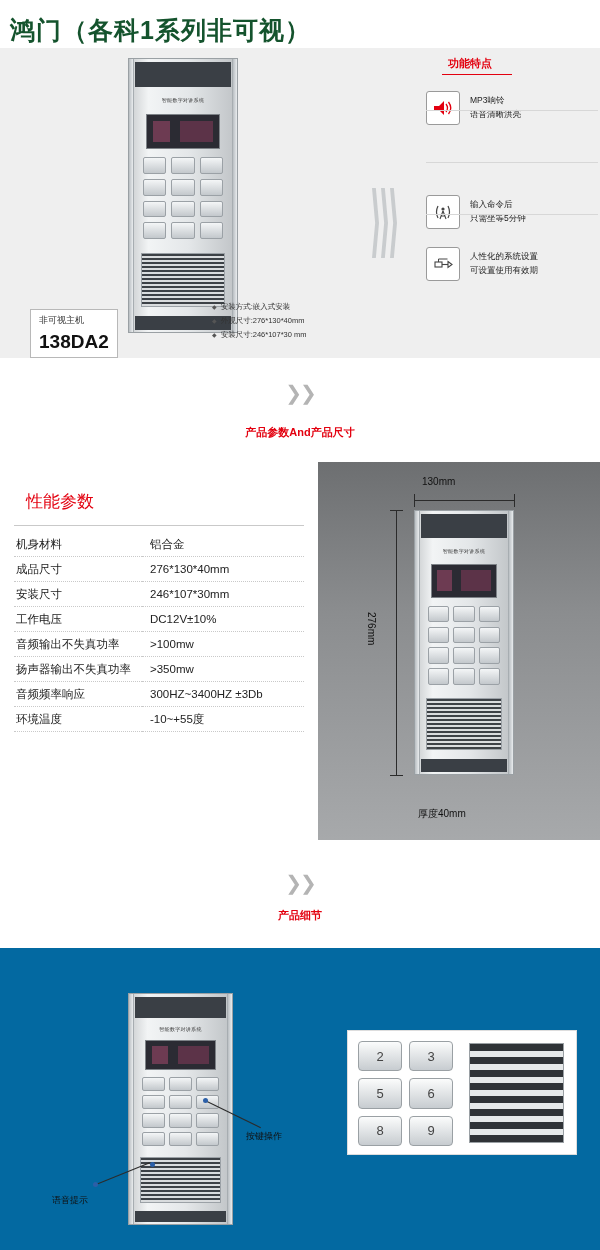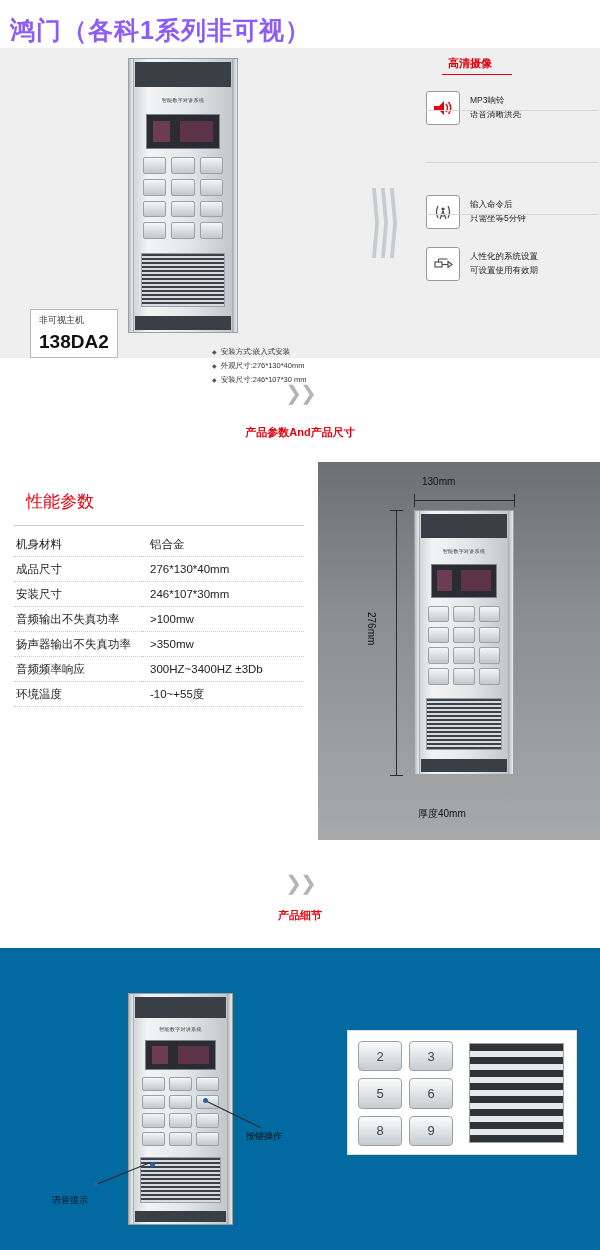--- a/index.html
+++ b/index.html
@@ -5,21 +5,21 @@
   * { box-sizing: border-box; }
   html, body { margin:0; padding:0; }
   body {
     width:600px; height:1250px; position:relative;
     font-family:"Liberation Sans", sans-serif;
     background:#ffffff; overflow:hidden;
   }
   
   .title {
     position:absolute; left:10px; top:14px;
-    font-size:25px; color:#8b5cf6; font-weight:bold;
+    font-size:25px; color:#14532d; font-weight:bold;
     letter-spacing:1px; white-space:nowrap;
   }
   
   .sec1 {
     position:absolute; left:0; top:48px; width:600px; height:310px;
     background:#efefef;
   }
   .sec1-left {
     position:absolute; left:0; top:0; width:355px; height:310px;
     background:#efefef;
@@ -81,21 +81,21 @@
   .labelbox {
     position:absolute; left:30px; top:305px;
     border:1px solid #b8b8b8; background:#fff;
     padding:4px 8px; display:flex; align-items:baseline; gap:4px;
   }
   .labelbox .small { font-size:9px; color:#333; }
   .labelbox .big { font-size:19px; font-weight:bold; color:#111; }
 
   .bullets {
     position:absolute; left:212px; top:300px; width:150px;
-    font-size:7.5px; color:#333; line-height:1.85;margin-top:45px;
+    font-size:7.5px; color:#333; line-height:1.85;
   }
   .bullets div::before { content:"\25C6"; color:#555; font-size:6px; margin-right:4px; }
 
   
   .bigarrow {
     position:absolute; left:372px; top:140px; width:26px; height:70px;
   }
   .bigarrow i {
     position:absolute; top:0; width:7px; height:70px;
     background:#c9ccce;
@@ -234,21 +234,21 @@
     <div>安装尺寸:246*107*30 mm</div>
   </div>
 
   <div class="bigarrow">
     <i></i>
       <i></i>
       <i></i>
   </div>
 
   <div class="features">
-    <div class="feat-title">高清摄像</div>
+    <div class="feat-title">功能特点</div>
     <div class="feat-title-underline"></div>
 
     <div class="feat" style="top:34px;">
       <div class="ibox">
         <svg width="22" height="18" viewBox="0 0 22 18">
             <polygon points="2,7 7,7 12,2 12,16 7,11 2,11" fill="#e3000f"></polygon>
             <path d="M14 5 q3 4 0 8" stroke="#e3000f" fill="none" stroke-width="1.3"></path>
             <path d="M16.5 3 q4.5 6 0 12" stroke="#e3000f" fill="none" stroke-width="1.3"></path>
           </svg>
       </div>
@@ -308,20 +308,24 @@
           <td class="k">机身材料</td>
           <td class="v">铝合金</td>
         </tr>
     <tr>
           <td class="k">成品尺寸</td>
           <td class="v">276*130*40mm</td>
         </tr>
     <tr>
           <td class="k">安装尺寸</td>
           <td class="v">246*107*30mm</td>
+        </tr>
+    <tr>
+          <td class="k">工作电压</td>
+          <td class="v">DC12V±10%</td>
         </tr>
     <tr>
           <td class="k">音频输出不失真功率</td>
           <td class="v">&gt;100mw</td>
         </tr>
     <tr>
           <td class="k">扬声器输出不失真功率</td>
           <td class="v">&gt;350mw</td>
         </tr>
     <tr>

